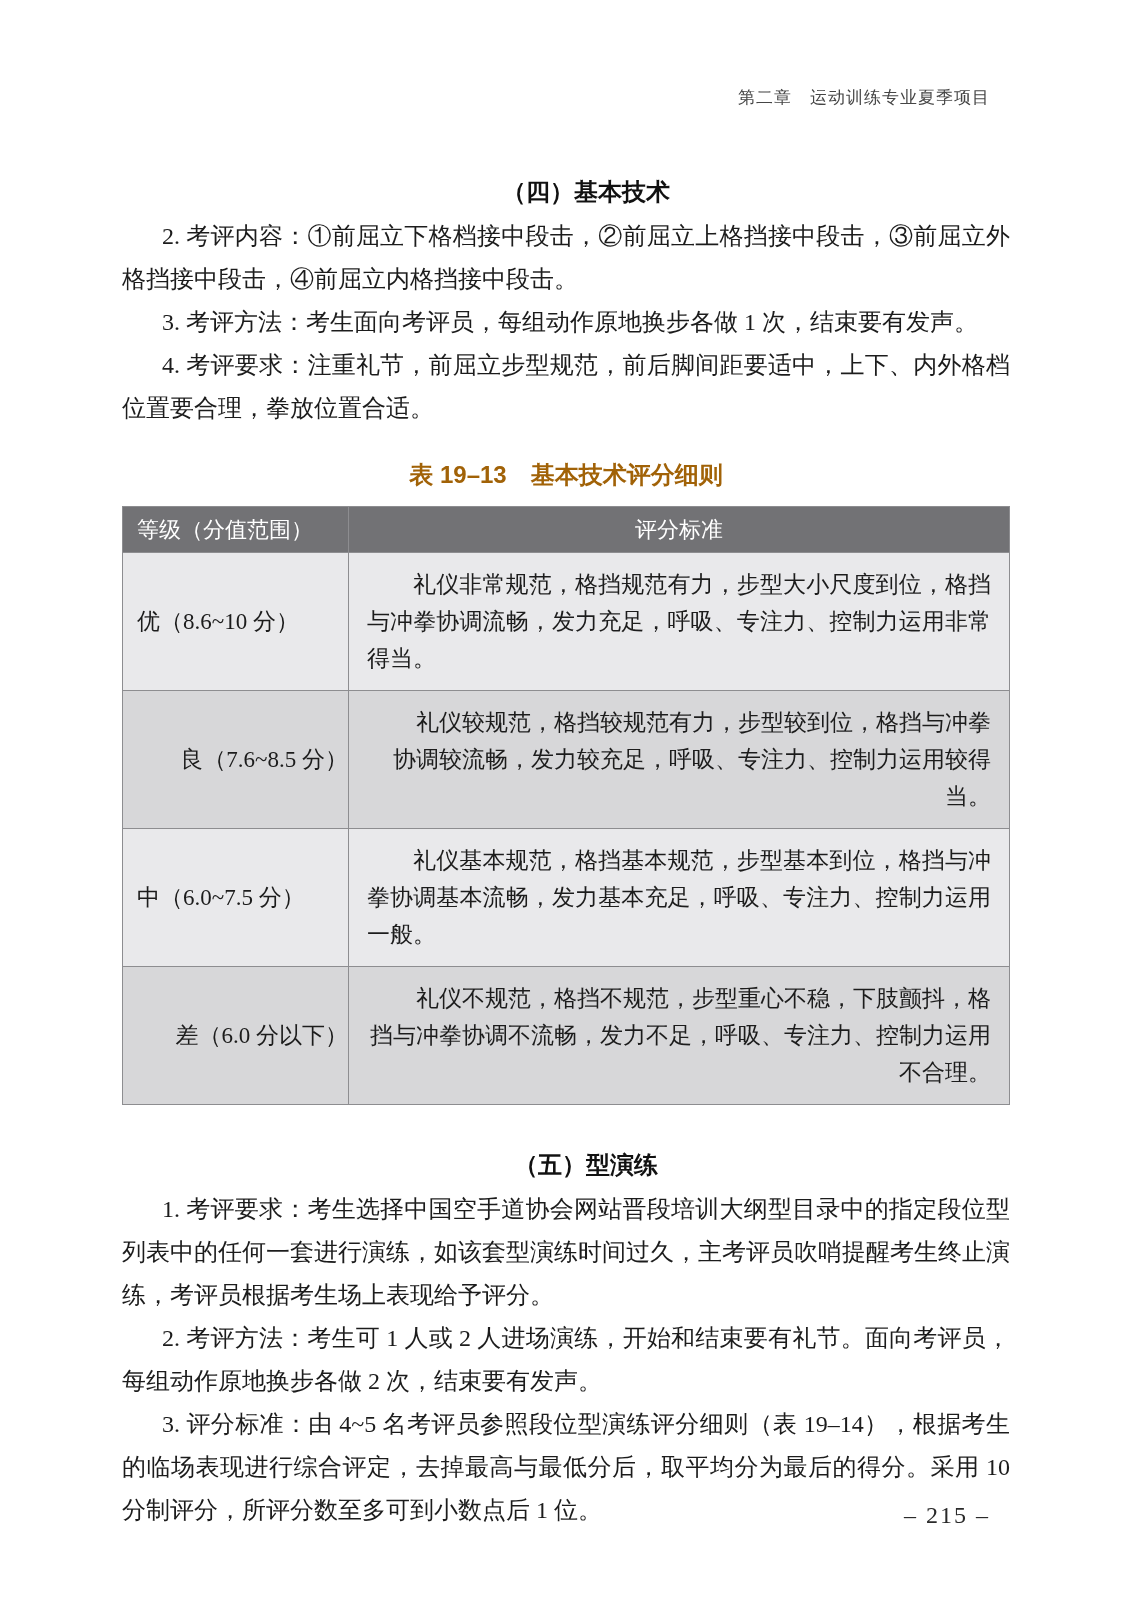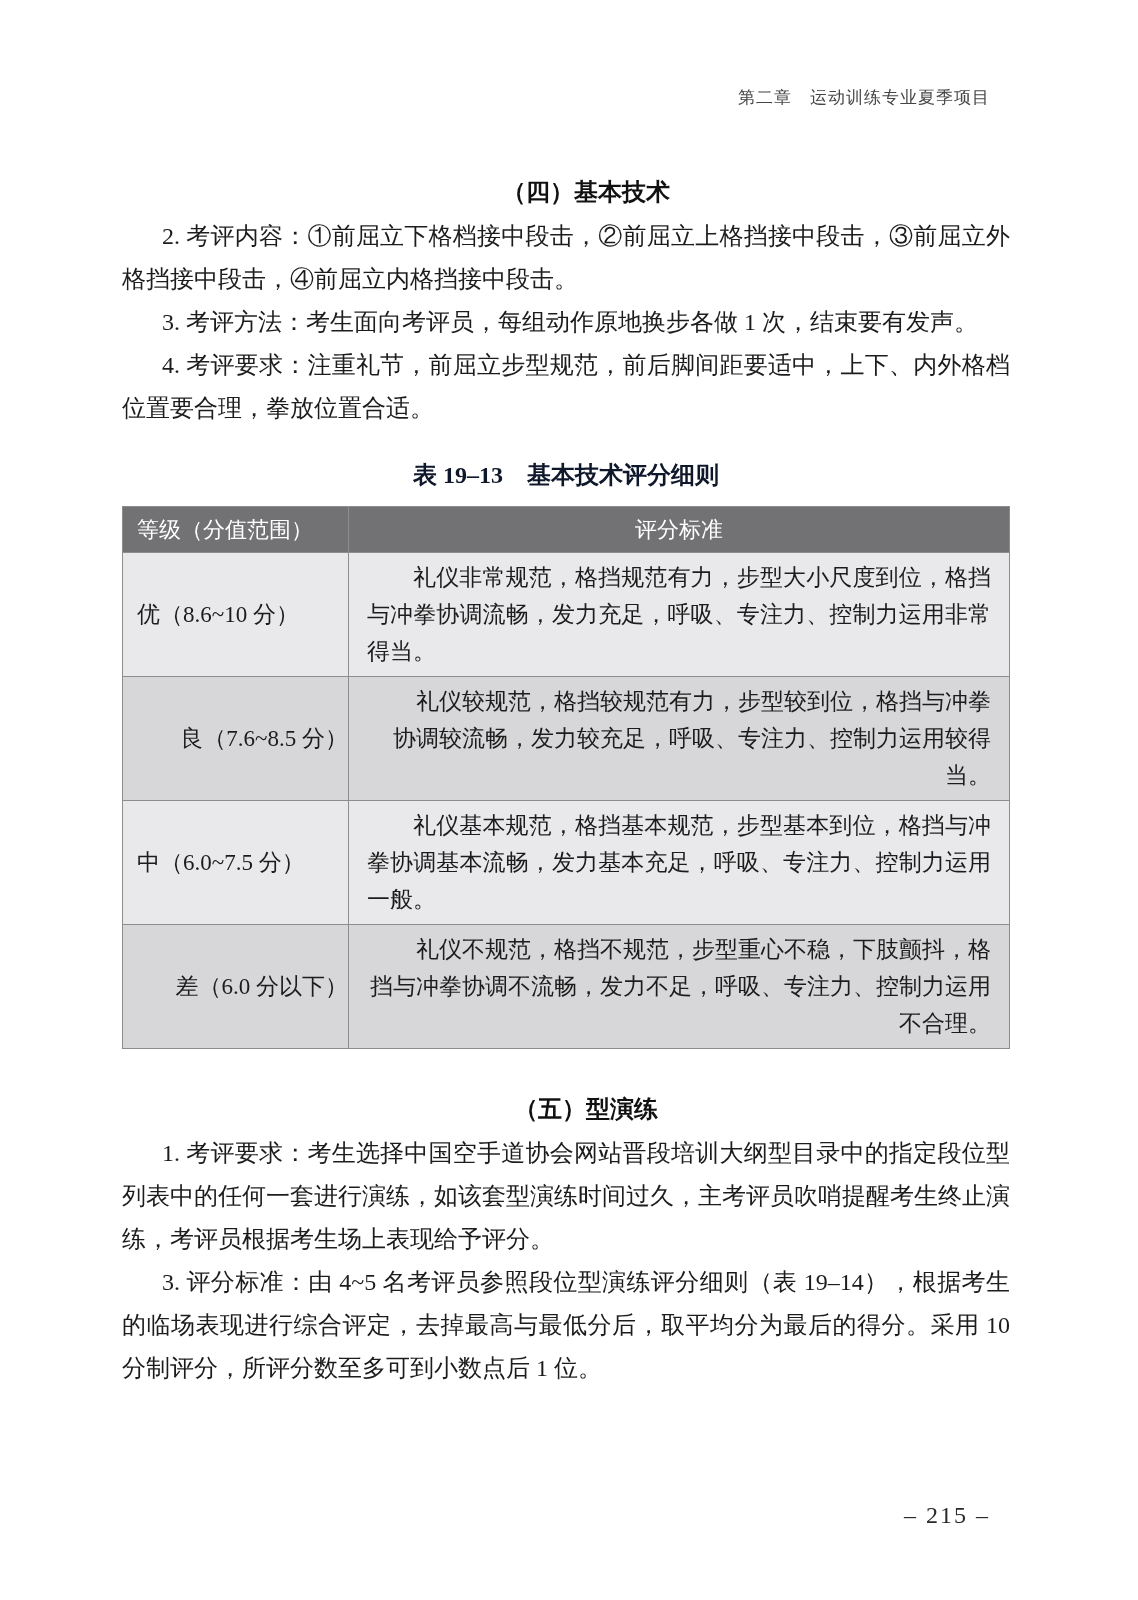--- a/index.html
+++ b/index.html
@@ -37,25 +37,25 @@
     font-size: 24px;
     line-height: 43px;
     text-align: justify;
     text-indent: 40px;
     color: #1c1c1c;
   }
   .table-caption {
     margin-top: 28px;
     margin-bottom: 14px;
     text-align: center;
-    font-family: Liberation Serif, serif;
+    font-family: Liberation Sans, sans-serif;
     font-weight: bold;
     font-size: 24px;
     line-height: 34px;
-    color: #0f172a;
+    color: #a16207;
   }
   table.score-table {
     width: 888px;
     border-collapse: collapse;
     table-layout: fixed;
   }
   table.score-table th, table.score-table td {
     border: 1px solid #8d8d90;
   }
   table.score-table th {
@@ -71,21 +71,21 @@
   table.score-table td { height: 82px; }
   td.grade-cell {
     font-size: 23px;
     padding-left: 14px;
     vertical-align: middle;
     color: #1c1c1c;
   }
   td.criteria-cell {
     font-size: 23px;
     line-height: 37px;
-    padding: 6px 18px;
+    padding: 13px 18px;
     text-align: justify;
     text-indent: 46px;
     vertical-align: middle;
     color: #1c1c1c;
   }
   tr.row-light td { background: #e9e9eb; }
   tr.row-dark  td { background: #d7d7d9; text-align: right; }
   .sec-title.second { margin-top: 36px; }
   .page-number {
     position: absolute;
@@ -131,17 +131,18 @@
       </tr>
       <tr class="row-dark">
         <td class="grade-cell">差（6.0 分以下）</td>
         <td class="criteria-cell">礼仪不规范，格挡不规范，步型重心不稳，下肢颤抖，格挡与冲拳协调不流畅，发力不足，呼吸、专注力、控制力运用不合理。</td>
       </tr>
     </tbody>
   </table>
 
   <div class="sec-title second">（五）型演练</div>
   <p class="body-par">1. 考评要求：考生选择中国空手道协会网站晋段培训大纲型目录中的指定段位型列表中的任何一套进行演练，如该套型演练时间过久，主考评员吹哨提醒考生终止演练，考评员根据考生场上表现给予评分。</p>
+  <p class="body-par">2. 考评方法：考生可 1 人或 2 人进场演练，开始和结束要有礼节。面向考评员，每组动作原地换步各做 2 次，结束要有发声。</p>
   <p class="body-par">3. 评分标准：由 4~5 名考评员参照段位型演练评分细则（表 19–14），根据考生的临场表现进行综合评定，去掉最高与最低分后，取平均分为最后的得分。采用 10 分制评分，所评分数至多可到小数点后 1 位。</p>
 
 </div>
 
 <div class="page-number">– 215 –</div>
 
 </body></html>

